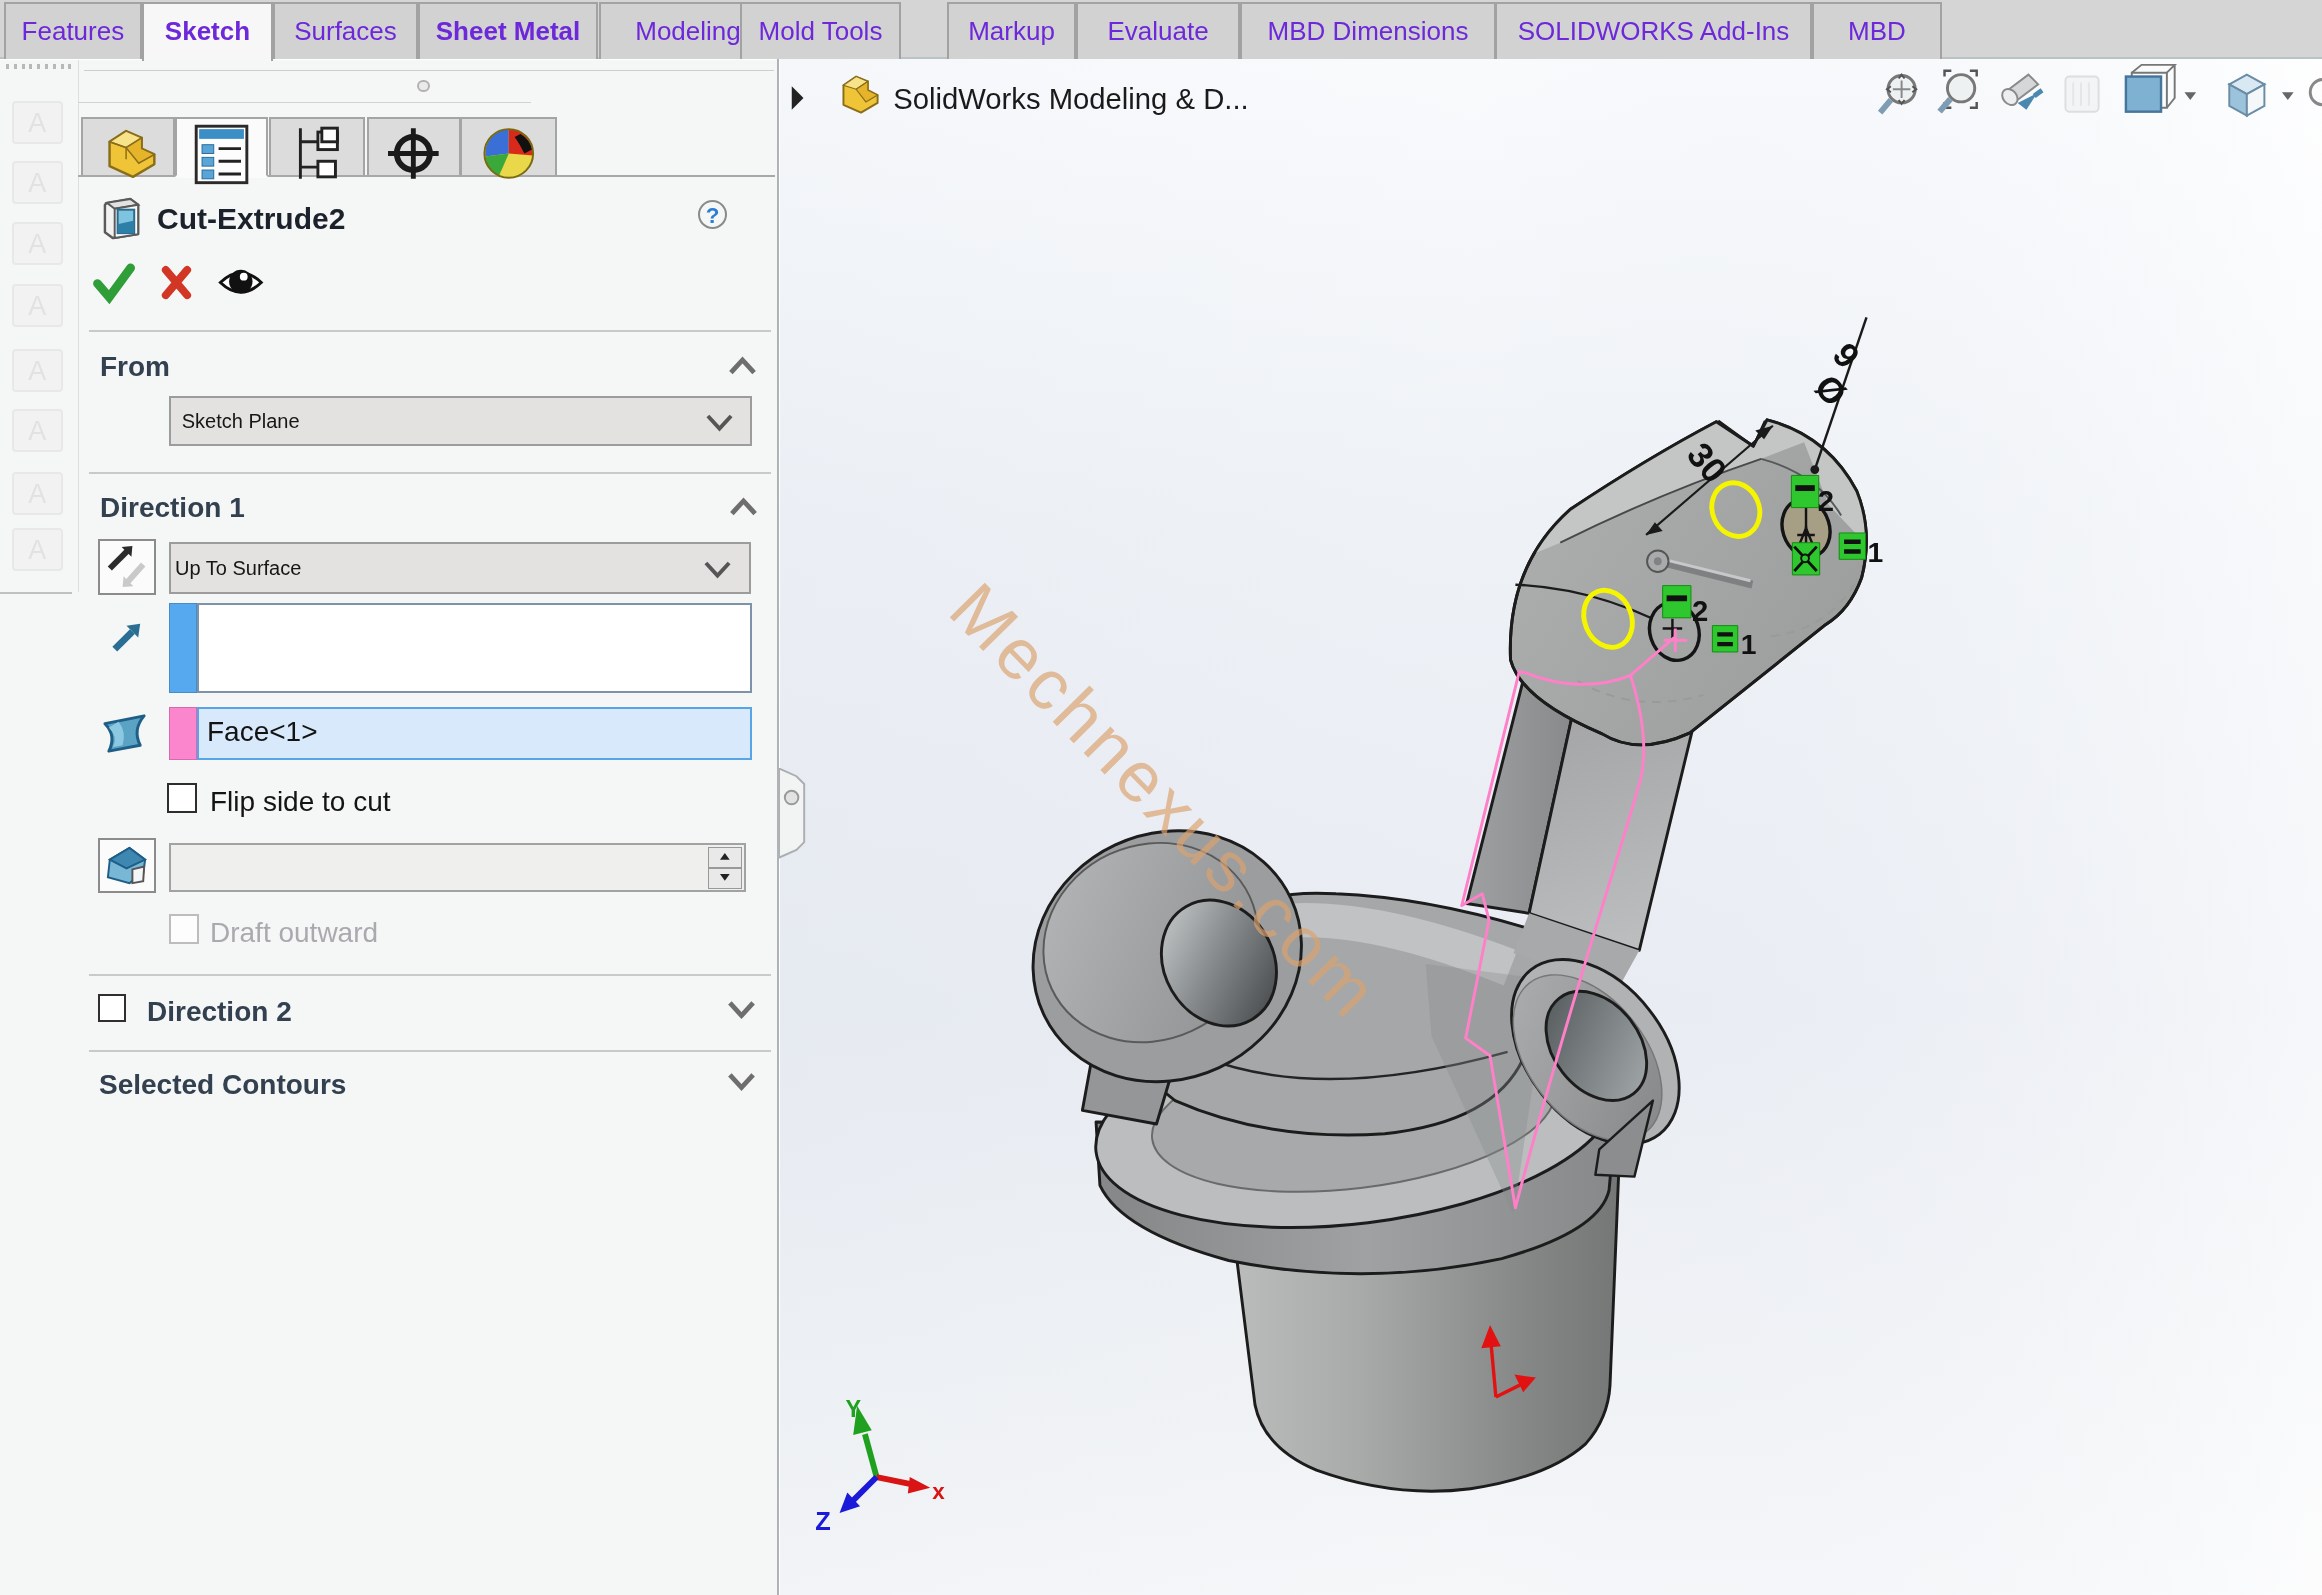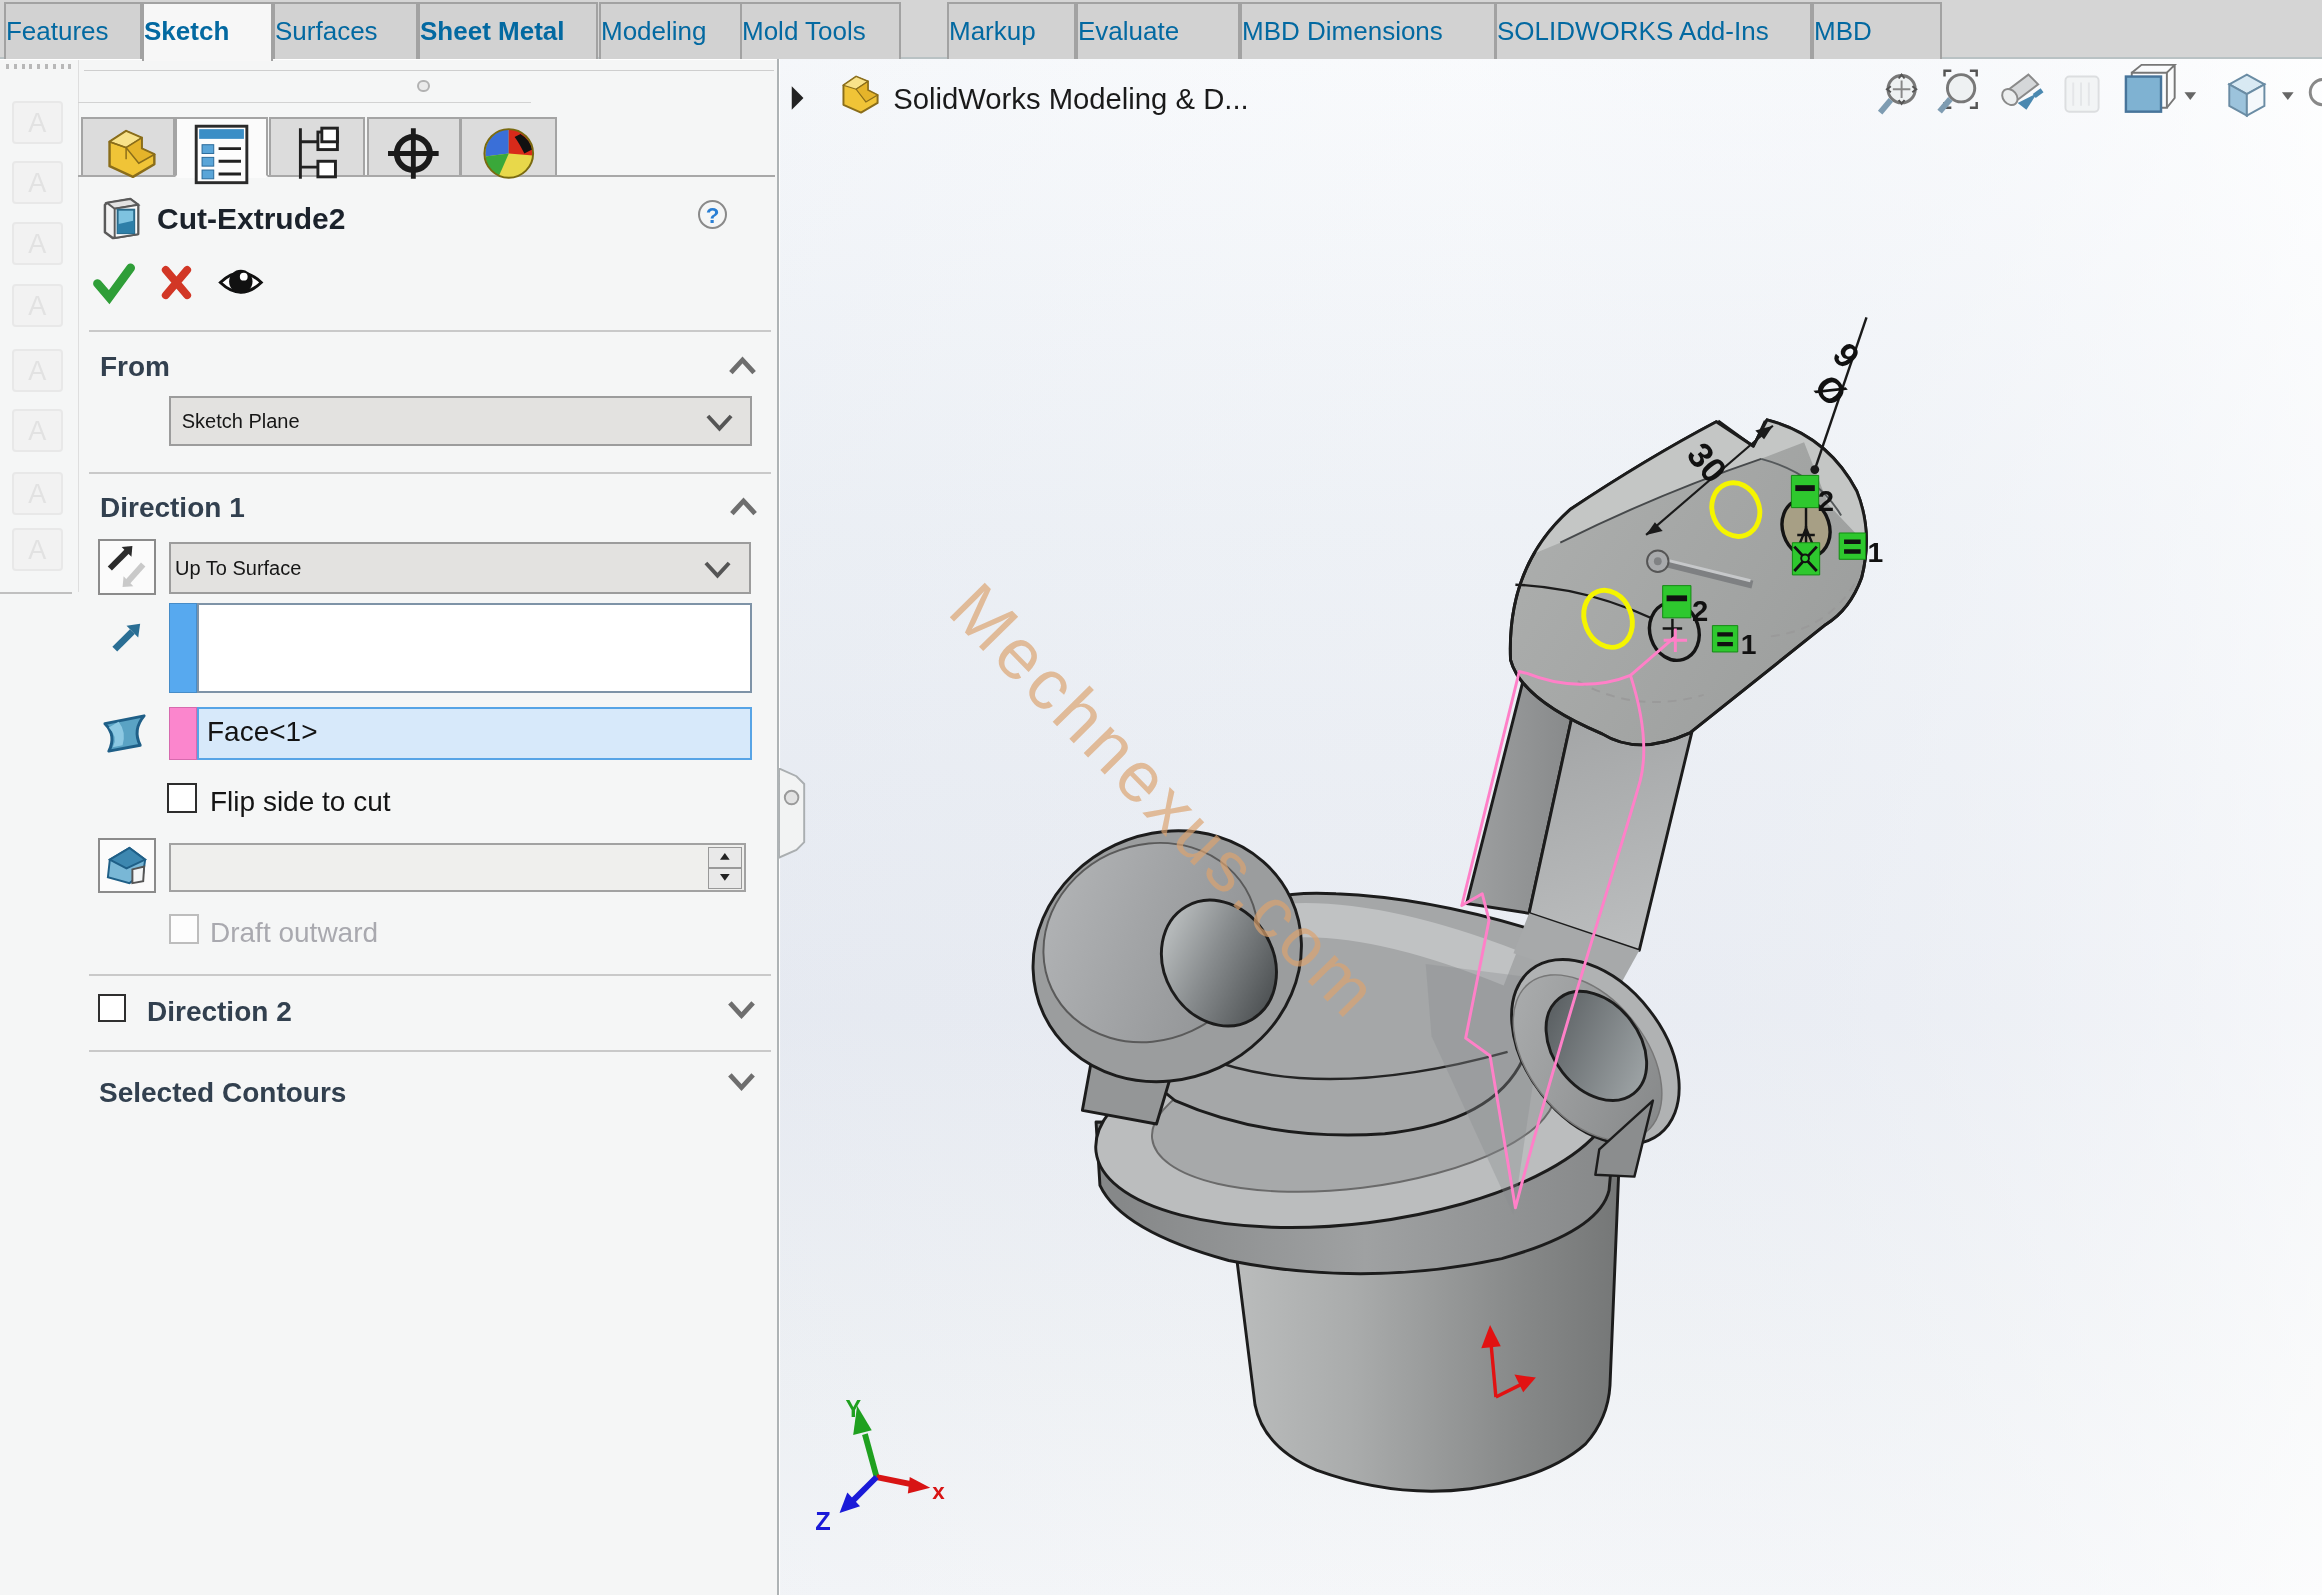--- a/index.html
+++ b/index.html
@@ -1,21 +1,21 @@
 <!DOCTYPE html>
 <html><head><meta charset="utf-8"><style>
 *{margin:0;padding:0;box-sizing:border-box;}
 html,body{width:2322px;height:1596px;overflow:hidden;background:#fff;
  font-family:"Liberation Sans",sans-serif;}
 #root{position:absolute;left:0;top:0;width:2322px;height:1596px;}
 .abs{position:absolute;}
 
 #tabbar{position:absolute;left:0;top:0;width:2322px;height:59px;background:#d5d5d5;border-bottom:2px solid #b9c2c4;}
 .tab{position:absolute;top:2px;height:57px;background:#d2d2d2;border:2px solid #a2a2a2;border-bottom:none;
- color:#0369a1;font-size:26px;line-height:55px;}
+ color:#6d28d9;font-size:26px;line-height:55px;text-align:center;}
 .tab.active{background:#f7f7f7;height:59px;z-index:3;font-weight:bold;}
 
 #panel{position:absolute;left:0;top:60px;width:778px;height:1535px;background:#f5f6f6;}
 .hline{position:absolute;height:2px;background:#c9c9c9;}
 .stripicon{position:absolute;left:11.7px;width:51px;height:43px;border:2px solid #e8e8e8;border-radius:3.9px;
  color:#e2e2e2;font-size:27px;text-align:center;line-height:41px;background:#f2f2f2;}
 .pmtab{position:absolute;top:57px;height:60px;background:#dcdcdc;border:2px solid #a4a4a4;}
 .pmtab.active{background:#fbfbfb;border-bottom:2px solid #fbfbfb;z-index:2;}
 .sect{position:absolute;font-size:28px;font-weight:bold;color:#32404f;}
 .ctext{font-size:28px;color:#141414;}
@@ -183,21 +183,21 @@
 <div class="cbox" style="left:169px;top:854px;width:30px;height:30px;border:2px solid #bdbdbd;background:#fdfdfd;"></div>
 <div class="abs ctext" style="left:210px;top:857px;color:#a9a9af;">Draft outward</div>
 <div class="hline" style="left:89px;top:914px;width:682px;"></div>
 
 <div class="cbox" style="left:98px;top:934px;width:28px;height:28px;border:2.9px solid #2f2f2f;"></div>
 <div class="sect" style="left:147px;top:936px;">Direction 2</div>
 <svg class="chev" style="left:727px;top:940px;" viewBox="0 0 30 20">
         <path d="M3 3 L15 16 L27 3" fill="none" stroke="#6e6e6e" stroke-width="5"></path>
       </svg>
 <div class="hline" style="left:89px;top:990px;width:682px;"></div>
-<div class="sect" style="left:99px;top:1009px;margin-top:8px;">Selected Contours</div>
+<div class="sect" style="left:99px;top:1009px;">Selected Contours</div>
 <svg class="chev" style="left:727px;top:1012px;" viewBox="0 0 30 20">
         <path d="M3 3 L15 16 L27 3" fill="none" stroke="#6e6e6e" stroke-width="5"></path>
       </svg>
 </div>
 
 <div class="abs" style="left:777px;top:59px;width:2px;height:1537px;background:#aeb3b5;z-index:5;"></div>
 <svg id="handle" class="abs" style="left:779px;top:768px;z-index:6;" width="31" height="92" viewBox="0 0 32 94">
 <path d="M0 0 L18 8 L26 16 L26 76 L18 84 L0 92 Z" fill="#f2f3f3" stroke="#aaaeb0" stroke-width="2"></path>
 <circle cx="13" cy="30" r="7" fill="#e2e2e2" stroke="#9a9a9a" stroke-width="2"></circle>
 </svg>

